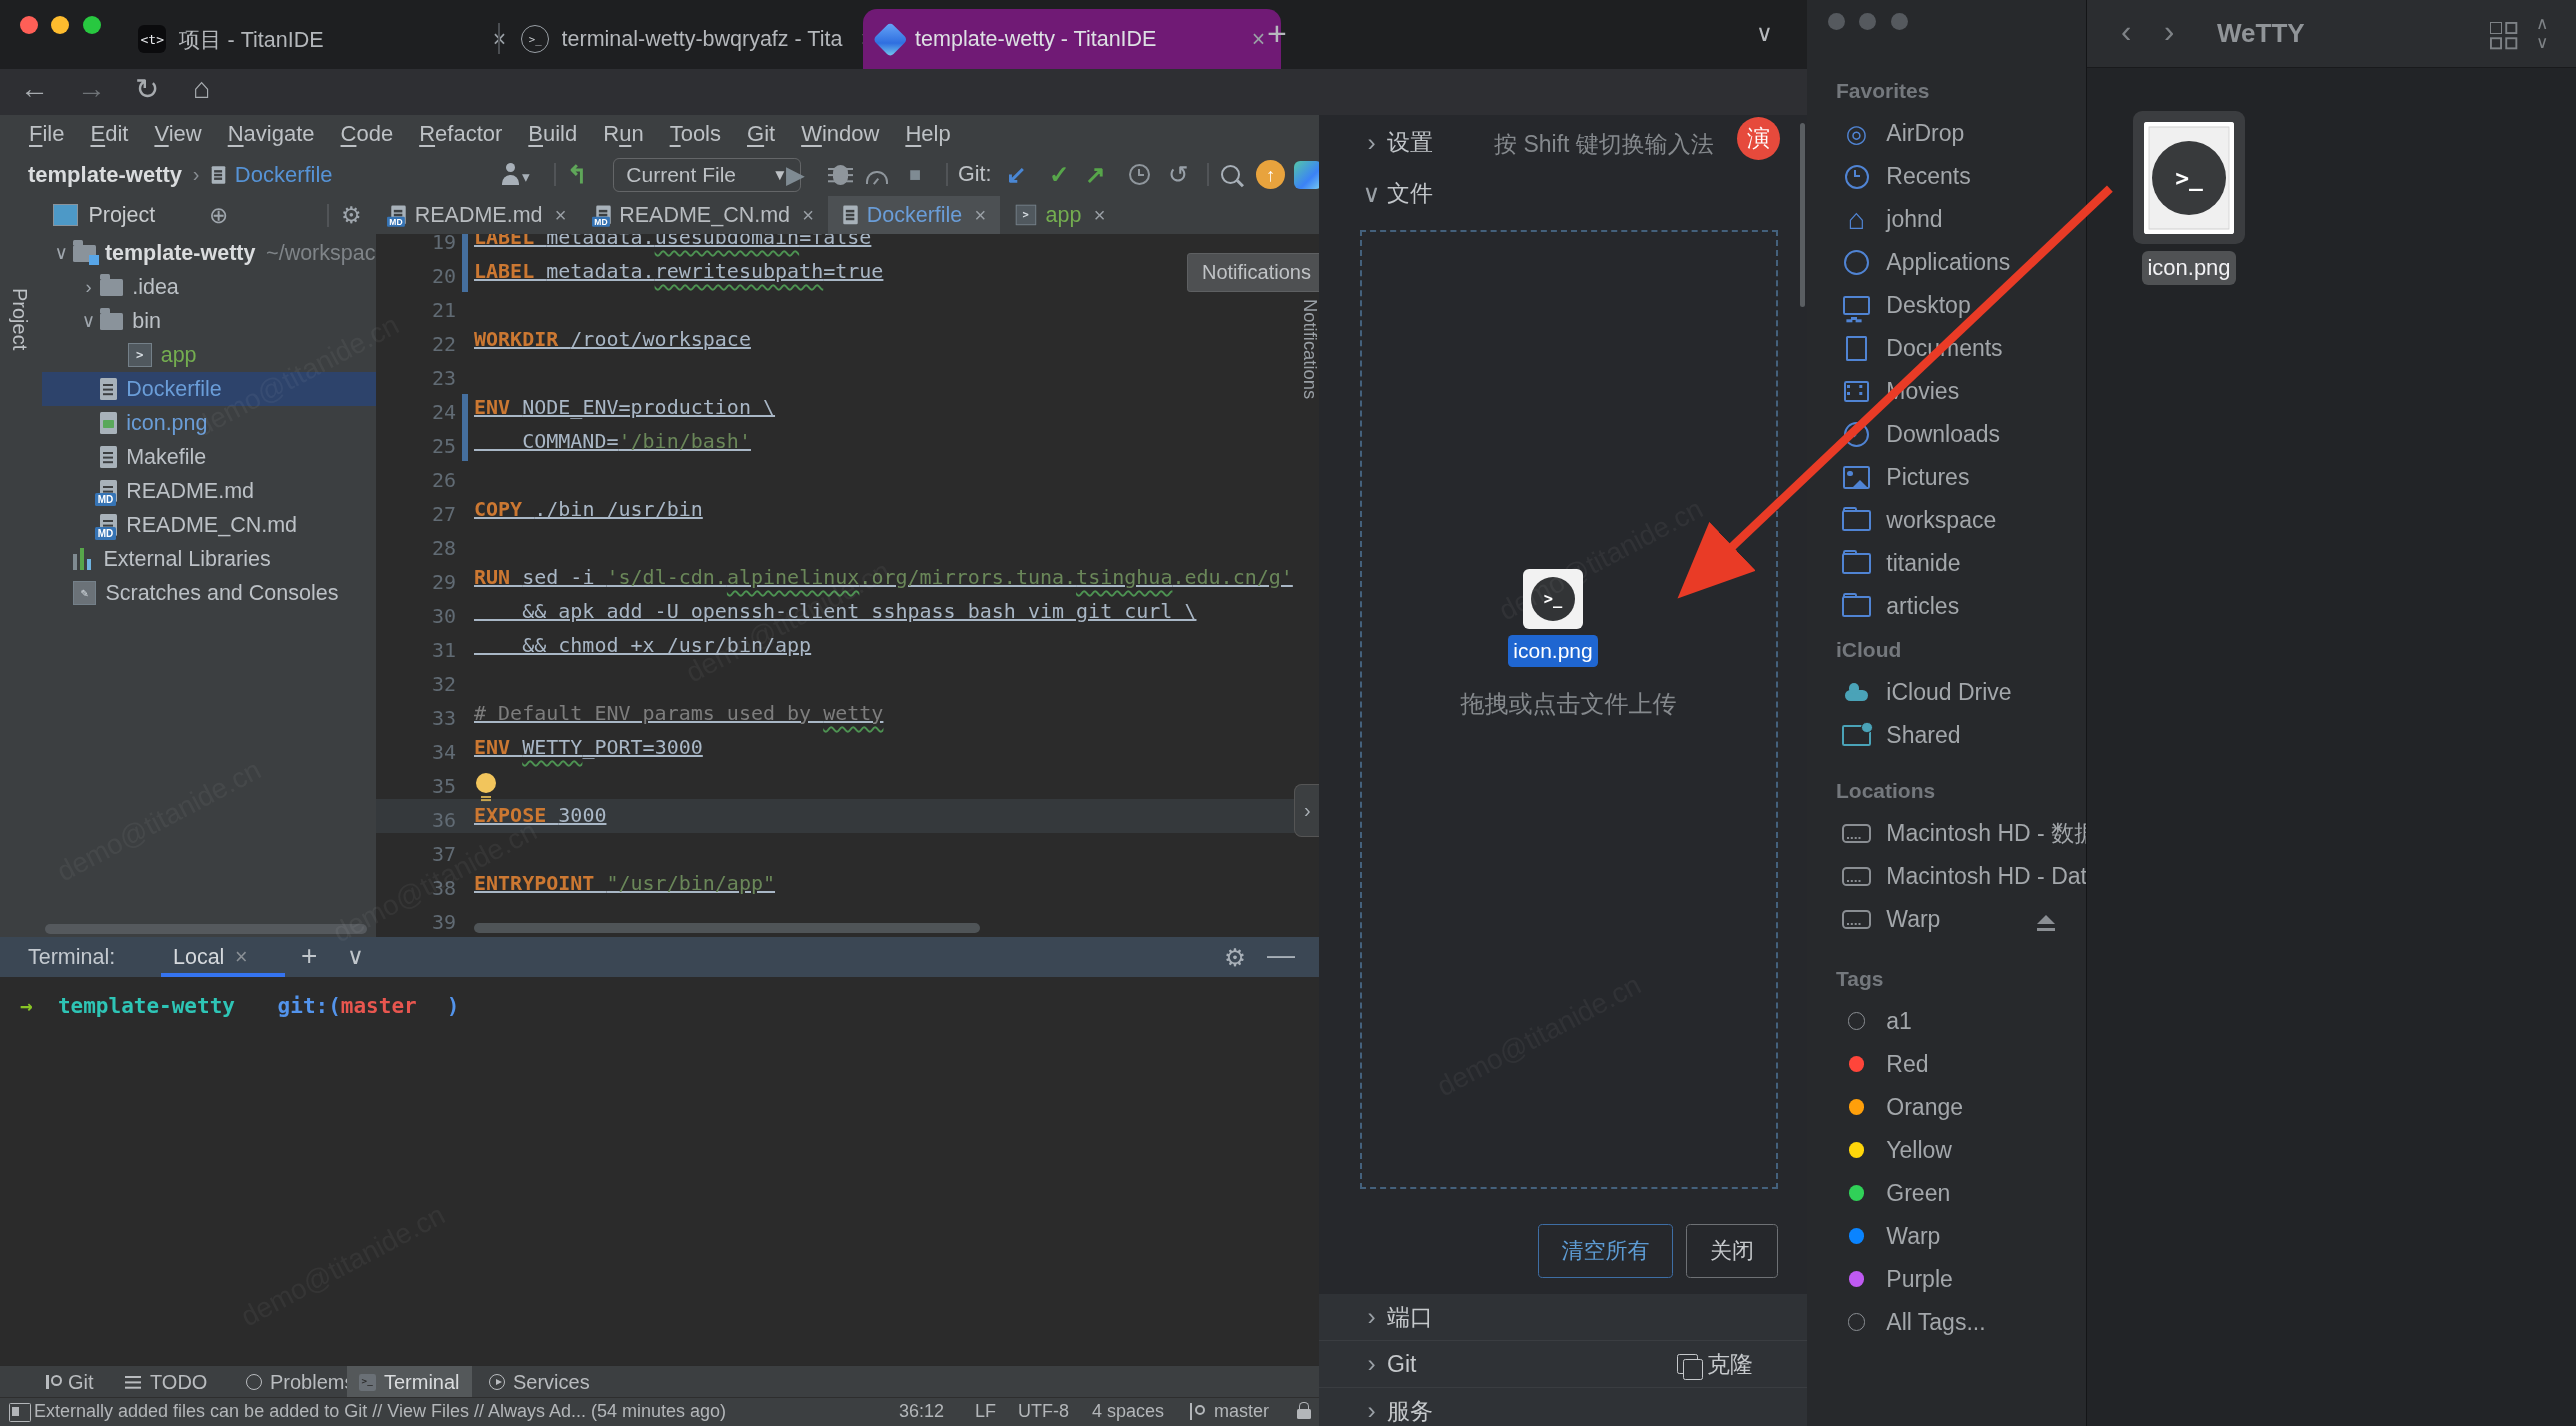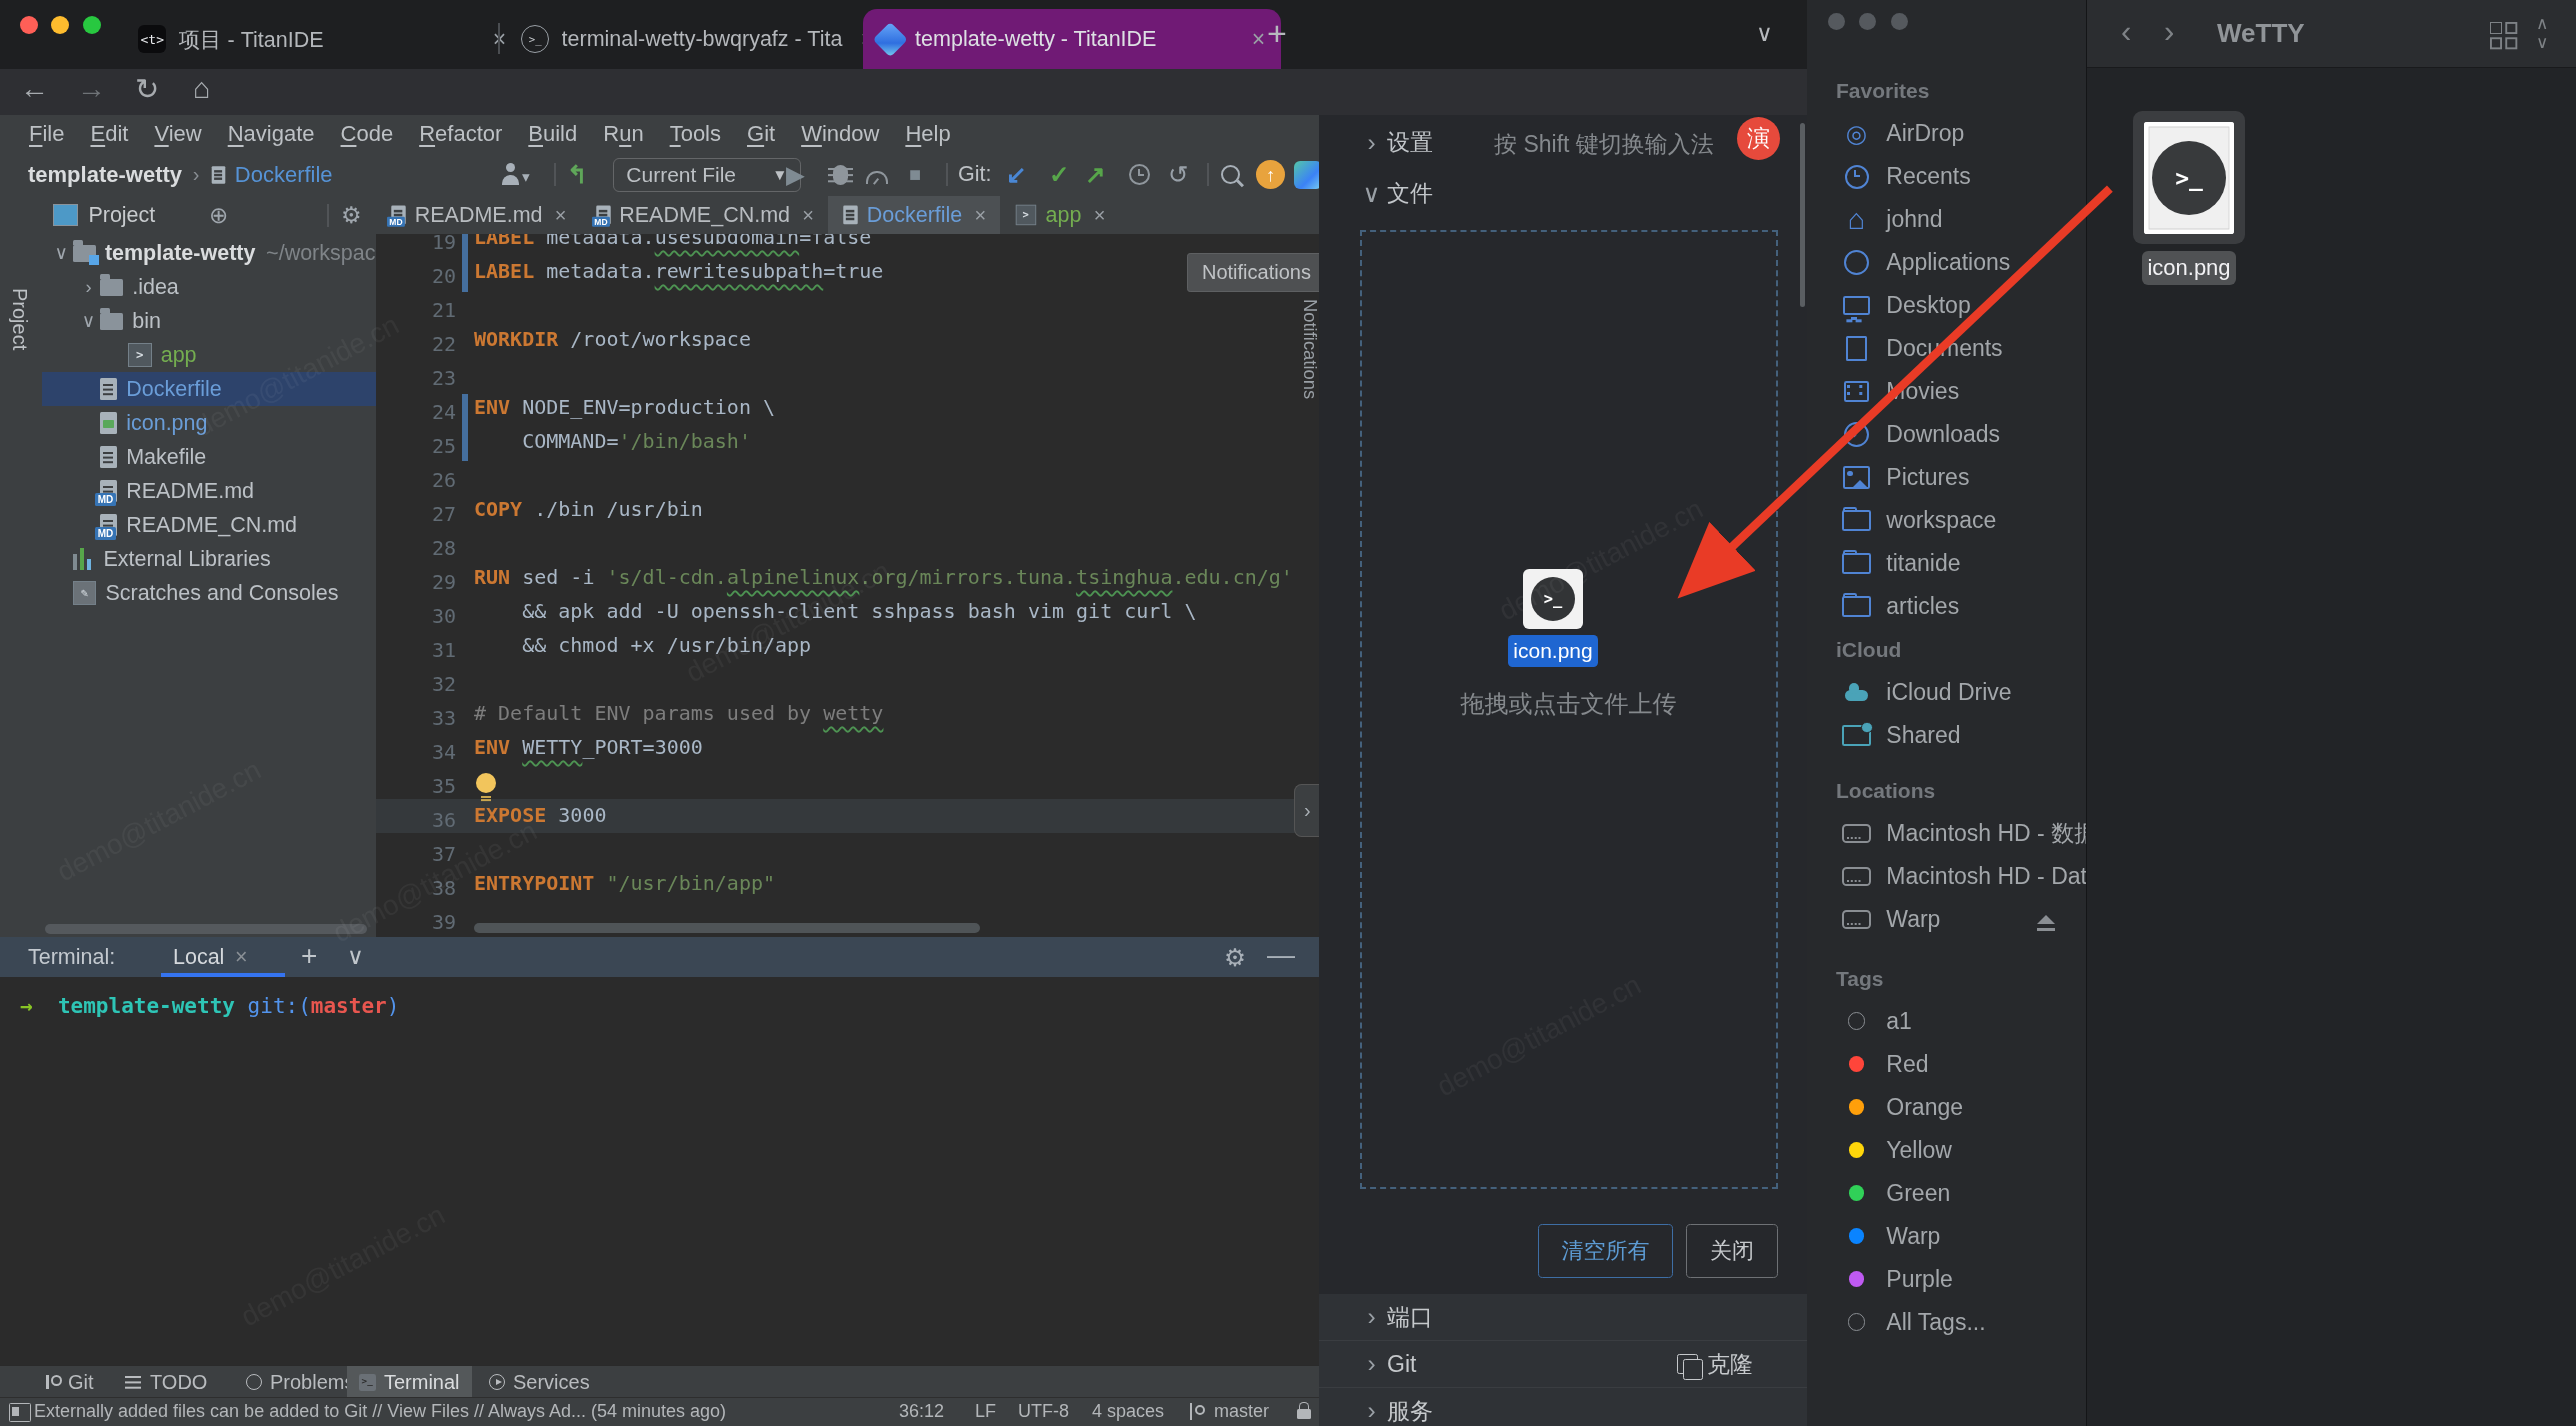--- a/index.html
+++ b/index.html
@@ -107,21 +107,21 @@
   .etab.active{background:#4c5053;}
   .etab .x{color:#9aa0a6;margin-left:12.3px;font-size:20px;}
   .etab .pg,.etab .appic{transform:scale(.85);margin-right:7.7px;}
   .edots{position:absolute;right:43px;top:4.6px;color:#b8bcc0;font-size:26px;}
   .bellic{position:absolute;right:9.2px;top:9.2px;width:18.4px;height:17px;background:#a8b0b8;border-radius:9.2px 9.2px 2.3px 2.3px;}
   .bellic:before{content:"";position:absolute;left:6.1px;bottom:-4.6px;width:6.1px;height:3.8px;background:#a8b0b8;border-radius:0 0 3.1px 3.1px;}
   .bellic:after{content:"";position:absolute;right:-3.8px;top:-3.8px;width:10.7px;height:10.7px;border-radius:50%;background:#3b82f6;}
   #gutter{position:absolute;left:0;top:29px;width:80px;text-align:right;color:#616b74;font:20px "DejaVu Sans Mono",monospace;z-index:1;}
   #gutter div{height:34px;line-height:34px;}
   #codecol{position:absolute;left:98px;top:29px;right:0;z-index:1;}
-  .cl{height:34px;line-height:34px;white-space:pre;font:20px "DejaVu Sans Mono",monospace;color:#a9b7c6;}
+  .cl{height:34px;line-height:34px;white-space:pre;font:20px "DejaVu Sans Mono",monospace;color:#a9b7c6;text-decoration:underline;}
   .tok.k{color:#cc7832;font-weight:bold;}
   .tok.p{color:#a9b7c6;}
   .tok.s{color:#6a8759;}
   .tok.cm{color:#7d7d7d;}
   .tok.w{text-decoration:underline;text-decoration-style:wavy;text-decoration-color:#4d9352;text-decoration-thickness:1.5px;text-underline-offset:6.1px;}
   .caretline{position:absolute;left:0;right:0;top:603px;height:34px;background:#35393c;}
   .chmark{position:absolute;left:86px;width:6.1px;background:#456f9e;}
   .bulb{position:absolute;left:100px;top:577px;width:20px;height:20px;border-radius:50%;background:#f2c55c;}
   .bulb:after{content:"";position:absolute;left:5.4px;bottom:-5.4px;width:9.2px;height:2.3px;background:#caa64f;box-shadow:0 3.1px 0 #caa64f;}
   .hscroll{position:absolute;left:98px;top:727px;width:506px;height:10px;background:#4f5457;border-radius:5.4px;z-index:2;}
@@ -133,21 +133,21 @@
   #thead .lbl{position:absolute;left:28px;top:7.7px;font-size:21.5px;color:#c3c9cf;}
   #thead .ttab{position:absolute;left:173px;top:7.7px;font-size:21.5px;color:#d5d9dd;}
   #thead .ttab .x{color:#8a9096;margin-left:10.7px;}
   .tunder{position:absolute;left:161px;bottom:0;width:124px;height:3.8px;background:#3574f0;}
   .tplus{position:absolute;left:301px;top:3.1px;font-size:28px;color:#c0c6cb;}
   .tchevd{position:absolute;left:347px;top:6.1px;font-size:23px;color:#c0c6cb;}
   .gear{position:absolute;font-size:24.5px;color:#a8b0b8;}
   .minus{position:absolute;font-size:28px;color:#a8b0b8;}
   #tbody{position:absolute;left:0;top:40px;width:100%;bottom:0;background:#2b2b2b;}
   .prompt{position:absolute;left:20px;top:17px;font:21px "DejaVu Sans Mono",monospace;white-space:pre;}
-  .tp-a{color:#88c425;font-weight:bold;}.tp-d{color:#2ec5b6;font-weight:bold;}.tp-b{color:#5394ec;font-weight:normal;}.tp-r{color:#e8564f;font-weight:bold;}
+  .tp-a{color:#88c425;font-weight:bold;}.tp-d{color:#2ec5b6;font-weight:bold;}.tp-b{color:#5394ec;font-weight:bold;margin-left:30px;}.tp-r{color:#e8564f;font-weight:bold;}
   
   #twbar{position:absolute;left:0;top:1250px;width:1319px;height:32px;background:#3c3f41;border-top:0.8px solid #2a2a2a;}
   .twitem{position:absolute;top:0;height:32px;display:flex;align-items:center;gap:7.7px;font-size:20px;color:#b9bcbf;padding:0 12.3px;}
   .twitem.active{background:#54585a;color:#dadcde;}
   .twic{width:17px;height:17px;position:relative;}
   .twic.branch:before{content:"";position:absolute;left:3.1px;top:1.5px;width:2.3px;height:14px;background:#b9bcbf;}
   .twic.branch:after{content:"";position:absolute;left:7.7px;top:1.5px;width:7px;height:7px;border:2.3px solid #b9bcbf;border-radius:50%;}
   .twic.todo:before{content:"";position:absolute;left:0;top:2.3px;width:15.3px;height:2.3px;background:#b9bcbf;box-shadow:0 5.4px 0 #b9bcbf,0 10.7px 0 #b9bcbf;}
   .twic.problem{border:1.5px solid #b9bcbf;border-radius:50%;width:14px;height:14px;color:#b9bcbf;font-size:12.3px;text-align:center;line-height:14px;font-weight:bold;}
   .twic.term{background:#6a7076;border-radius:2.3px;}

